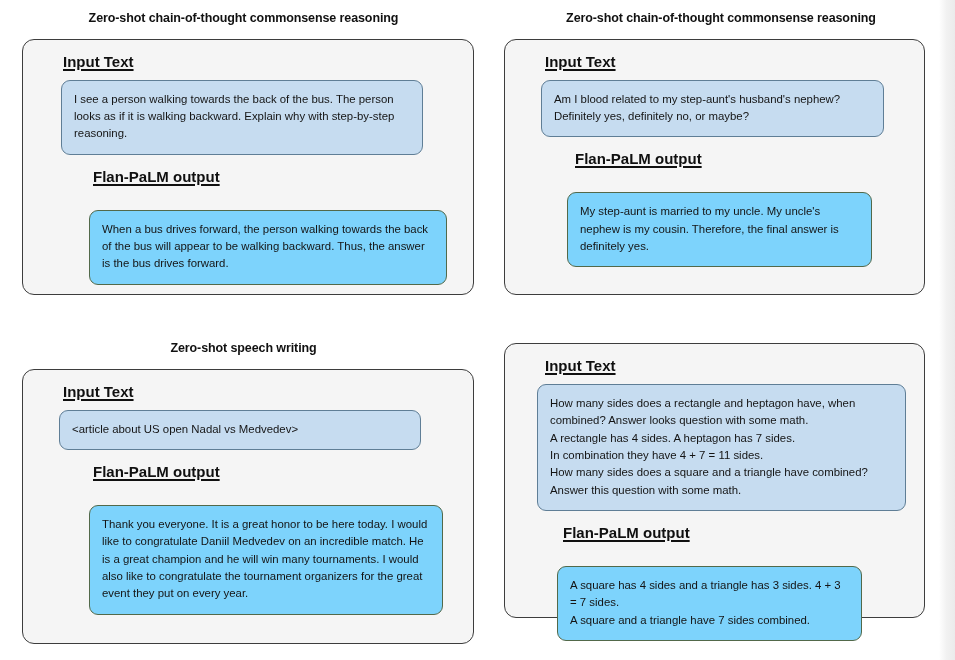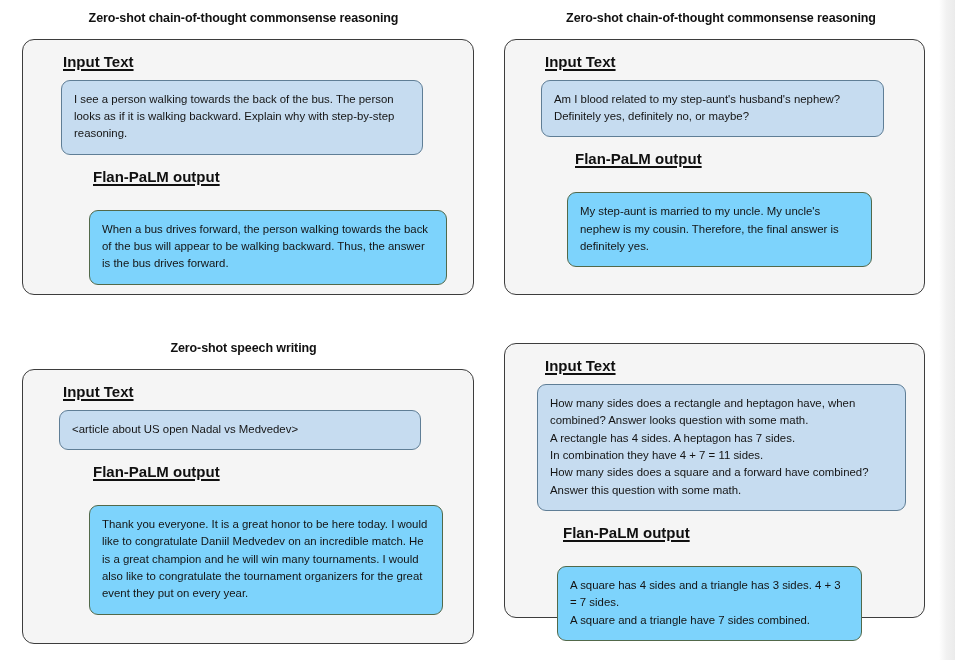--- a/index.html
+++ b/index.html
@@ -170,21 +170,21 @@
     </div>
   </div>
 
   <div class="panel-wrap col-right">
     <div class="panel panel-q4 q4">
       <div class="label label-input">Input Text</div>
       <div class="bubble bubble-input">
         <p>How many sides does a rectangle and heptagon have, when combined? Answer looks question with some math.</p>
         <p style="white-space: pre-line;">A rectangle has 4 sides. A heptagon has 7 sides.
 In combination they have 4 + 7 = 11 sides.</p>
-        <p>How many sides does a square and a forward have combined? Answer this question with some math.</p>
+        <p>How many sides does a square and a triangle have combined? Answer this question with some math.</p>
       </div>
       <div class="label label-output">Flan-PaLM output</div>
       <div class="bubble bubble-output">
         <p style="white-space: pre-line;">A square has 4 sides and a triangle has 3 sides. 4 + 3 = 7 sides.
 A square and a triangle have 7 sides combined.</p>
       </div>
     </div>
   </div>
 
 </div>

